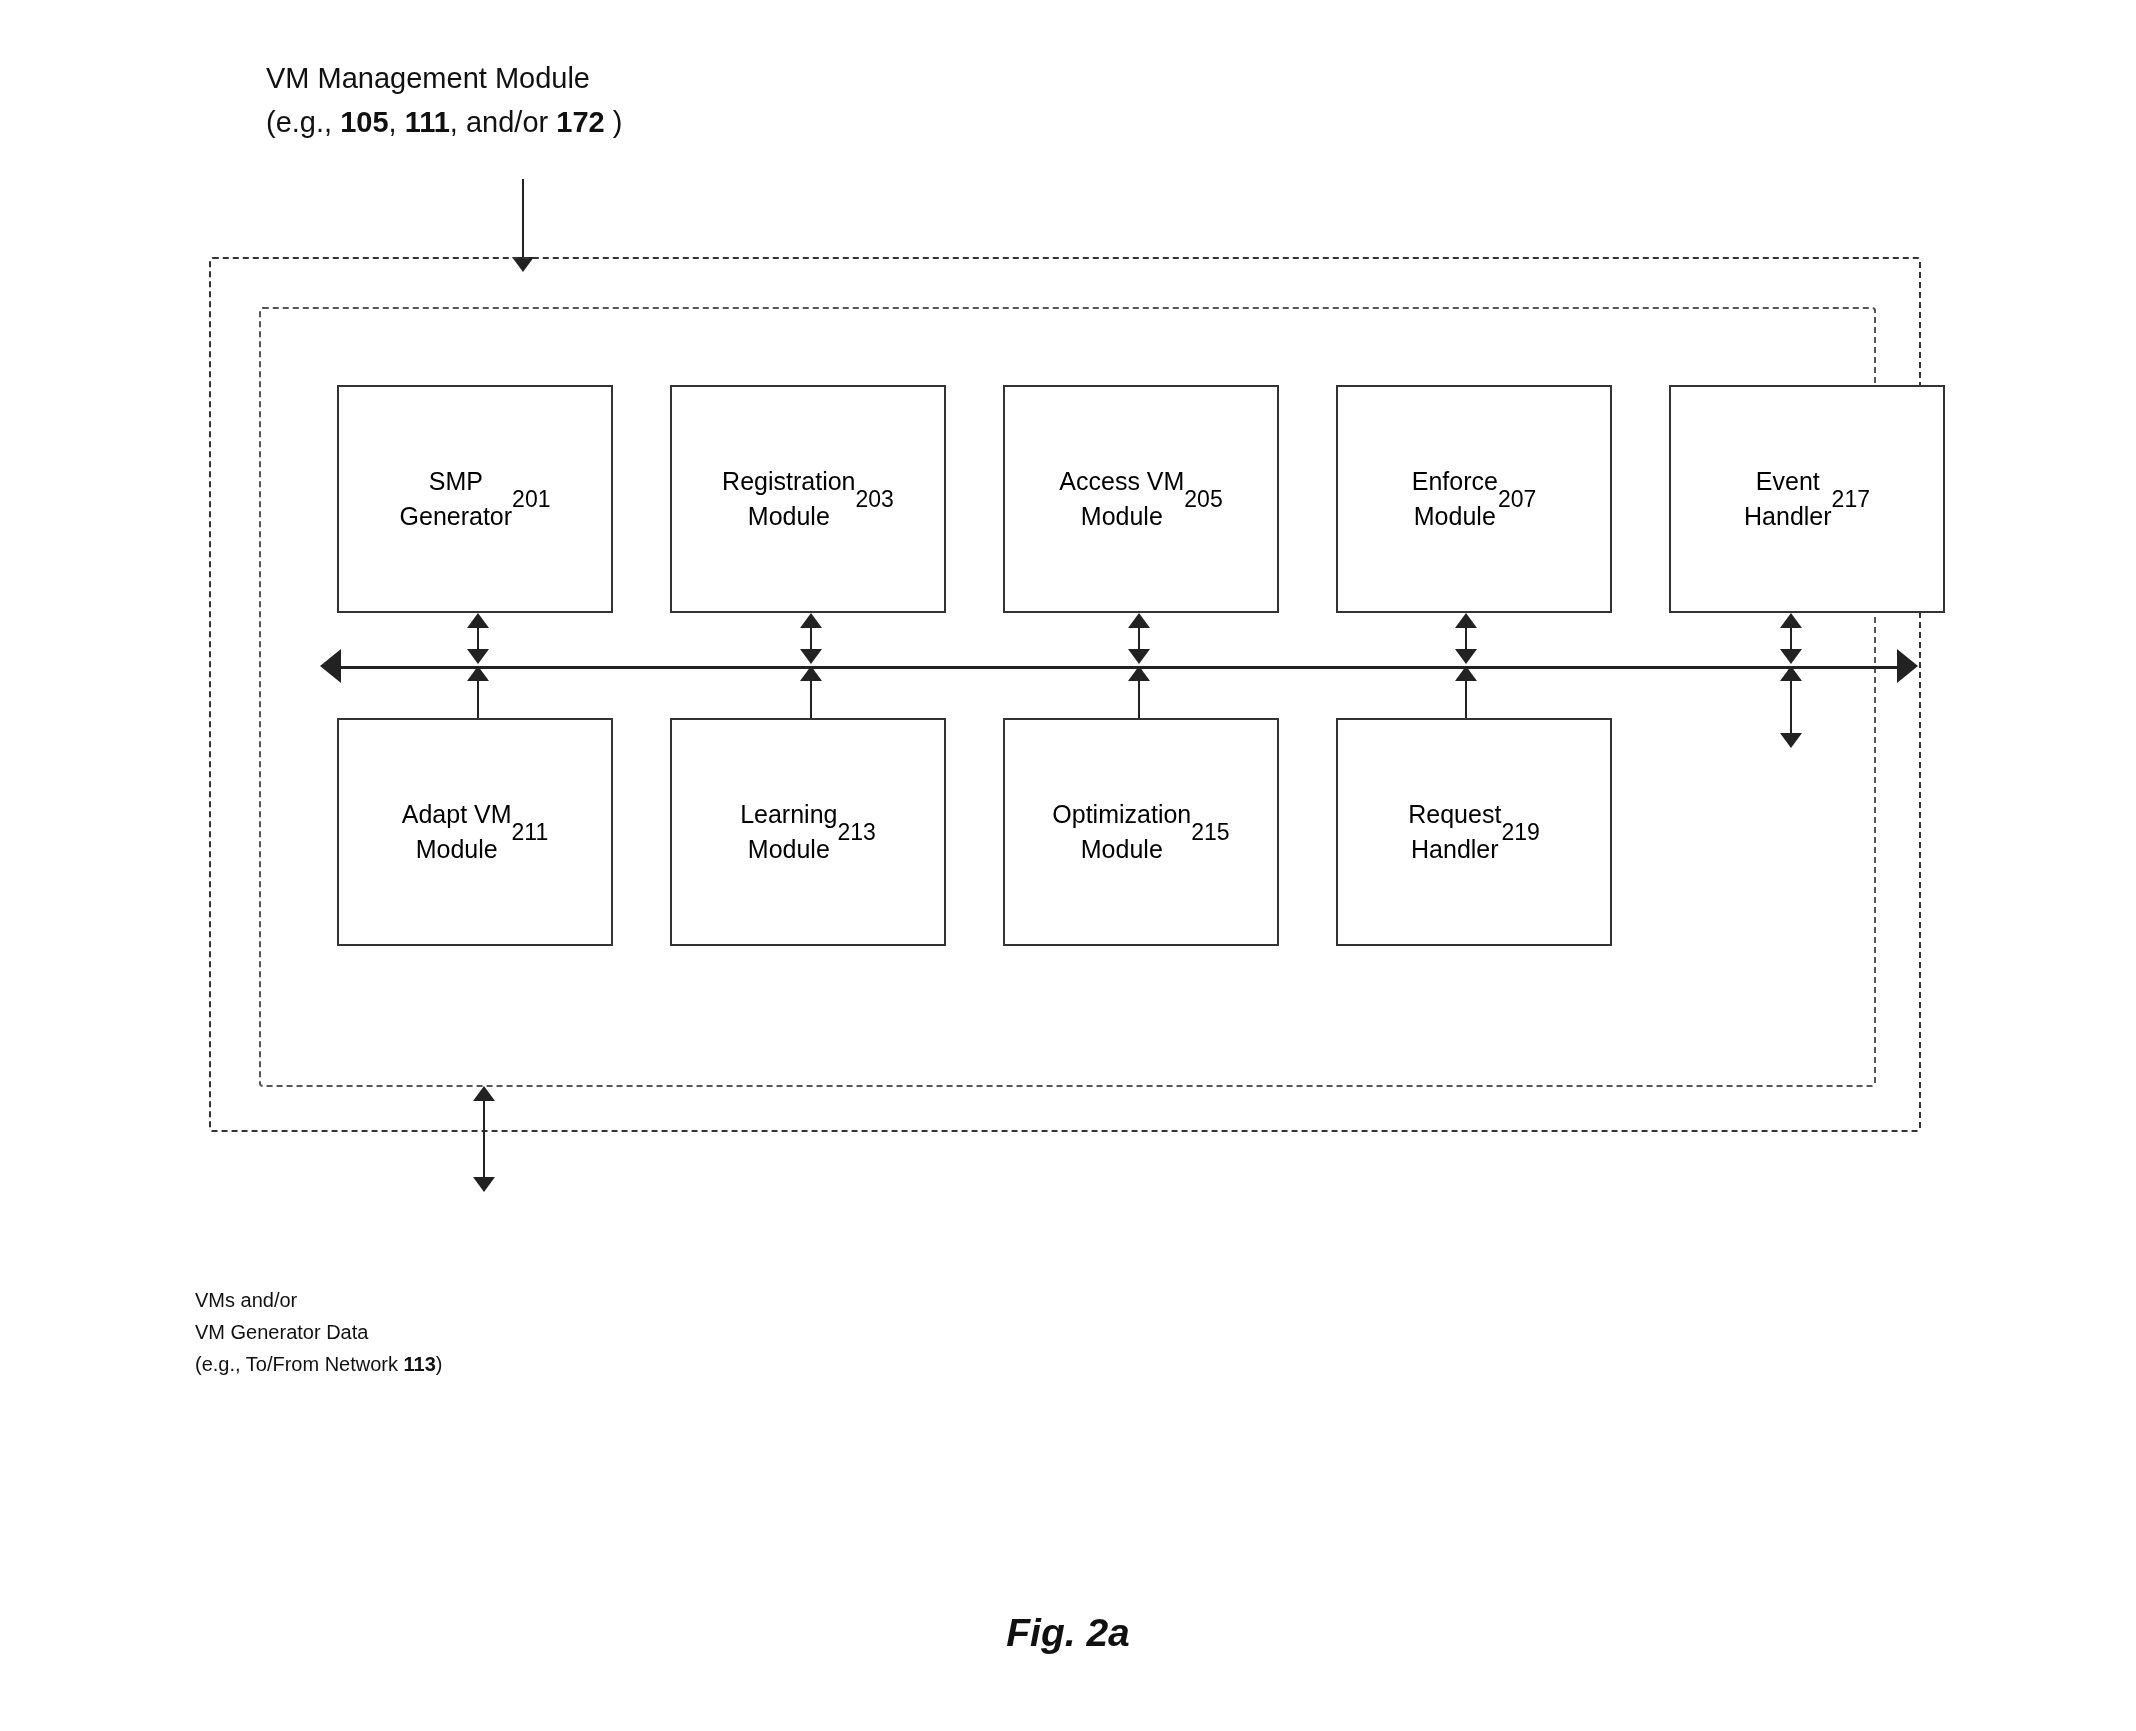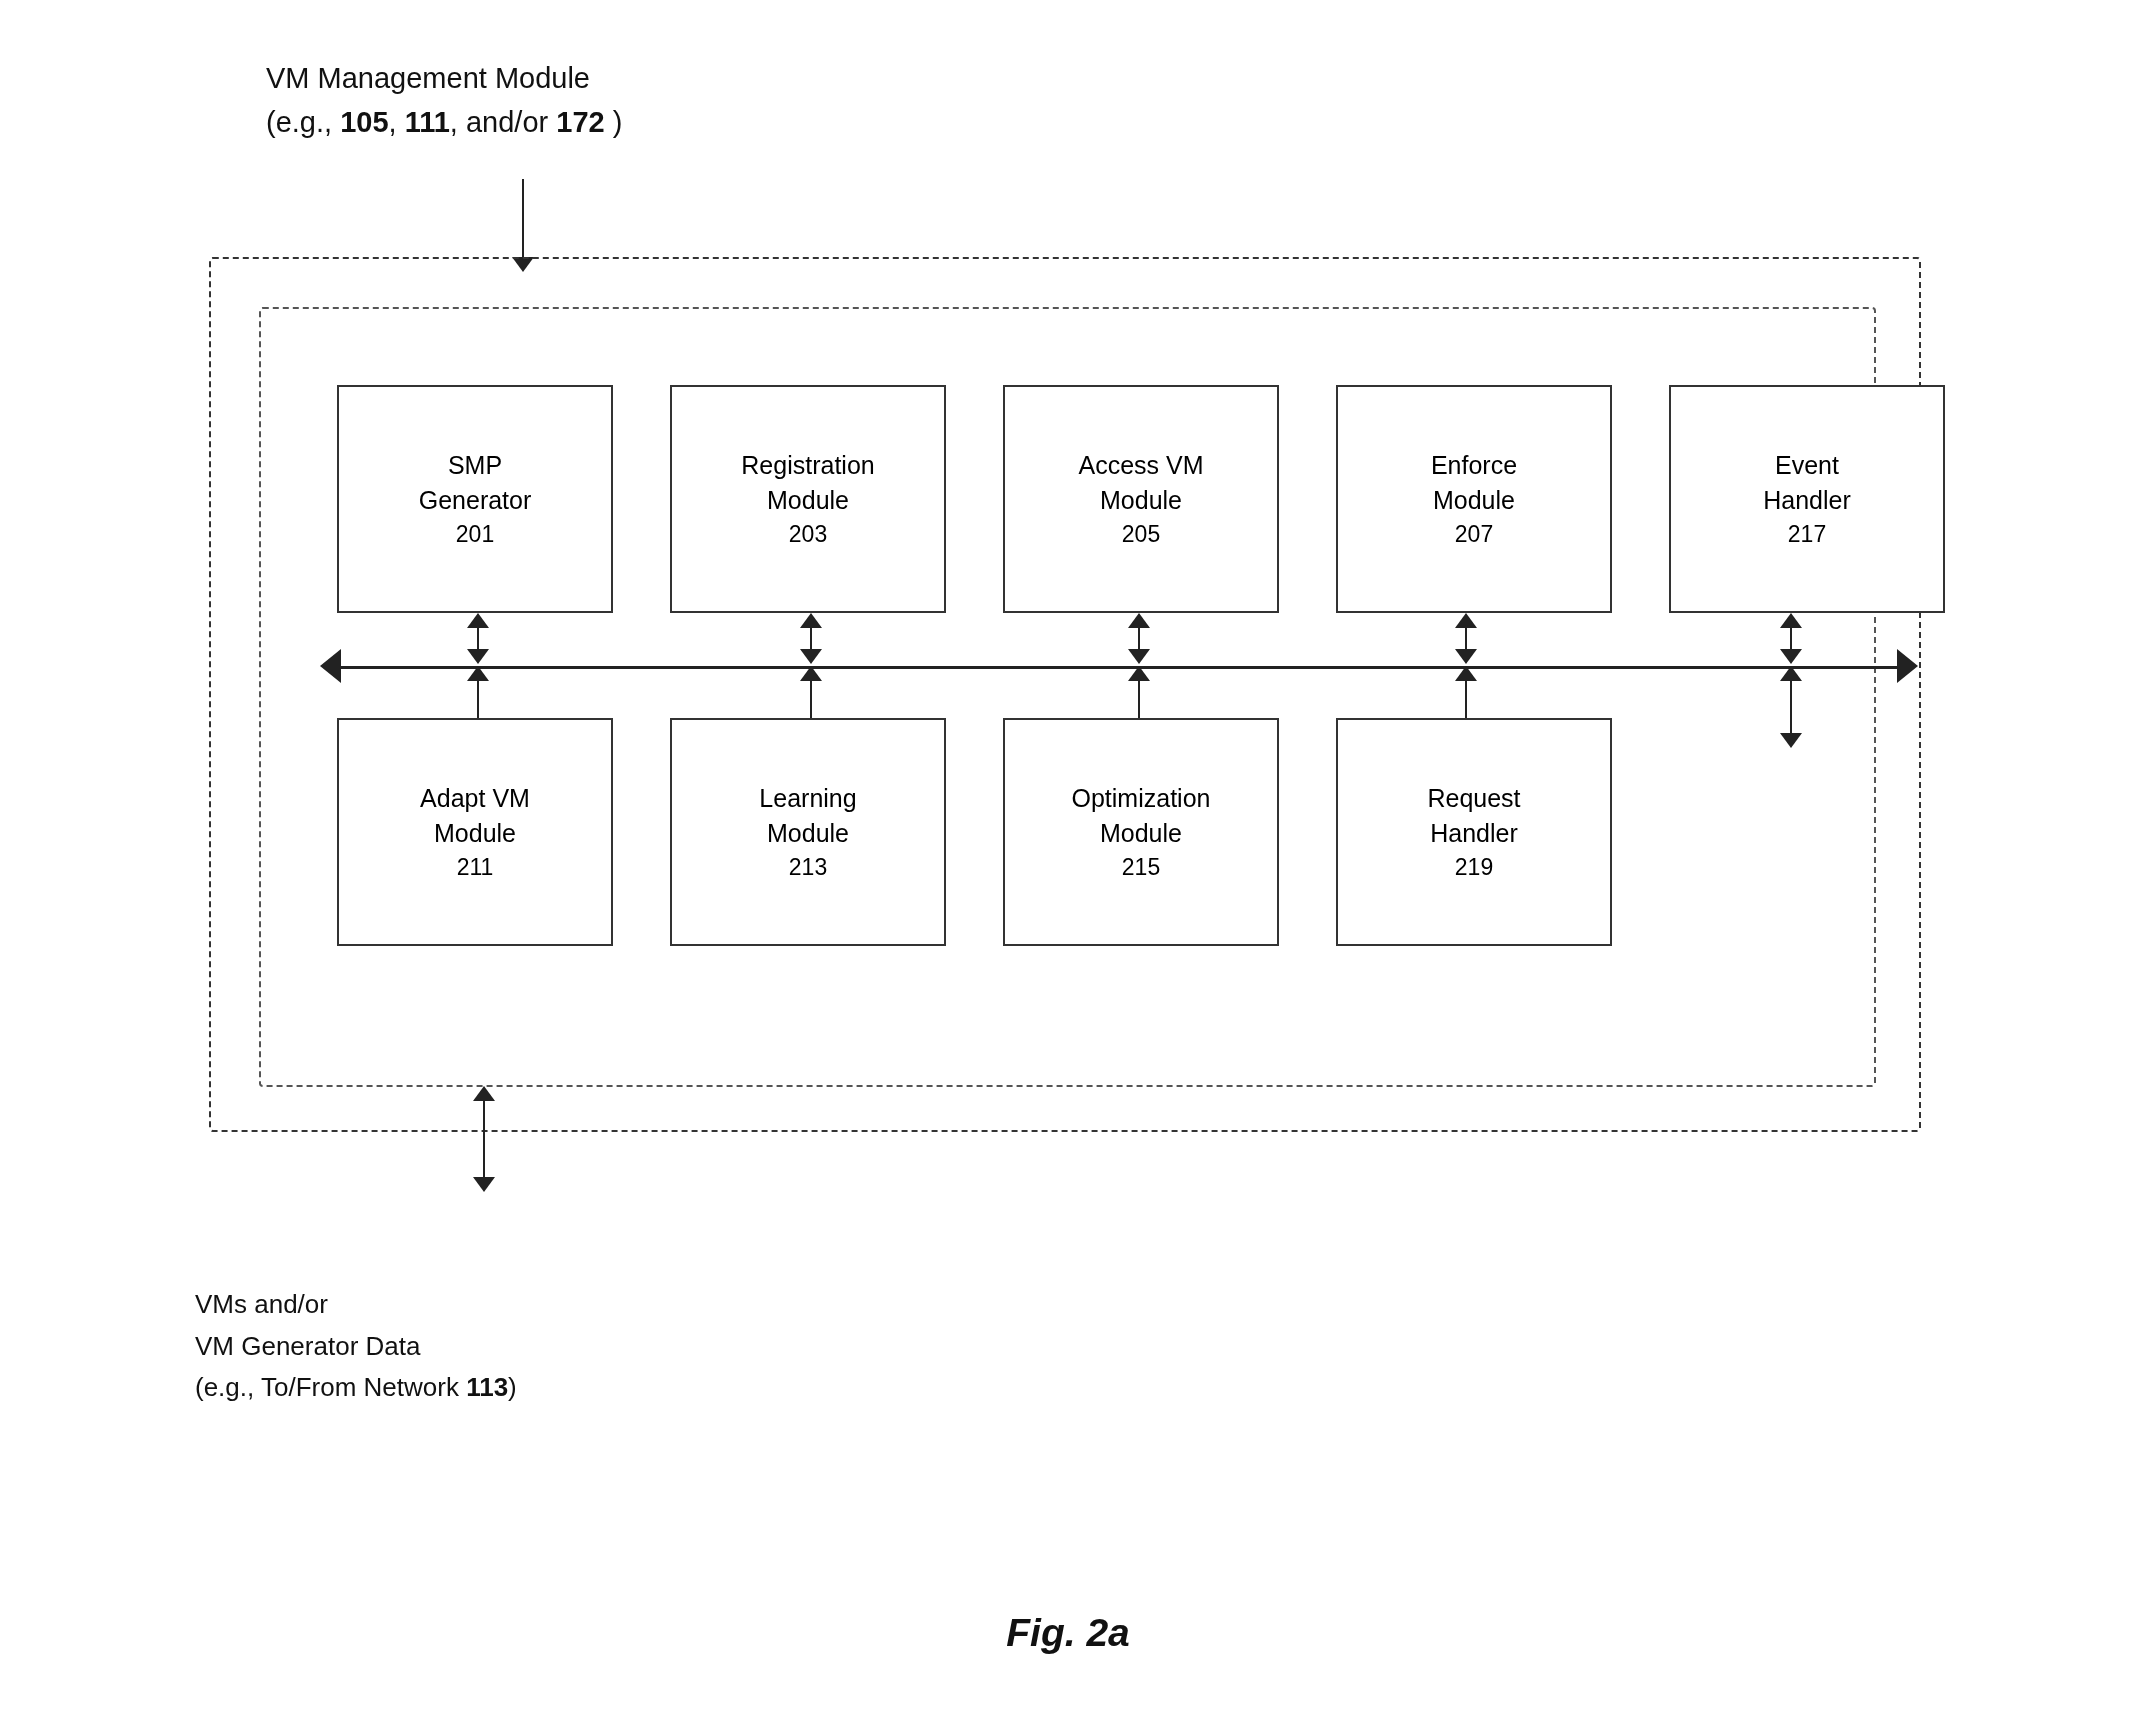--- a/index.html
+++ b/index.html
@@ -67,21 +67,21 @@
       top: 409px;
       left: 76px;
     }
 
     .module-box {
       width: 276px;
       height: 228px;
       border: 2.4px solid #333;
       background: #fff;
       display: flex;
-      flex-direction: column;
+      flex-direction: row;
       align-items: center;
       justify-content: center;
       text-align: center;
       font-size: 25px;
       line-height: 1.4;
       padding: 15px;
     }
 
     .module-box .module-num {
       font-weight: normal;
@@ -148,21 +148,21 @@
       display: flex;
       flex-direction: column;
       align-items: center;
     }
 
     
     .bottom-label {
       position: absolute;
       top: 1284px;
       left: 195px;
-      font-size: 26px;
+      font-size: 20px;
       color: #111;
       line-height: 1.6;
     }
 
     
     .fig-caption {
       position: absolute;
       bottom: 76px;
       left: 50%;
       transform: translateX(-50%);

